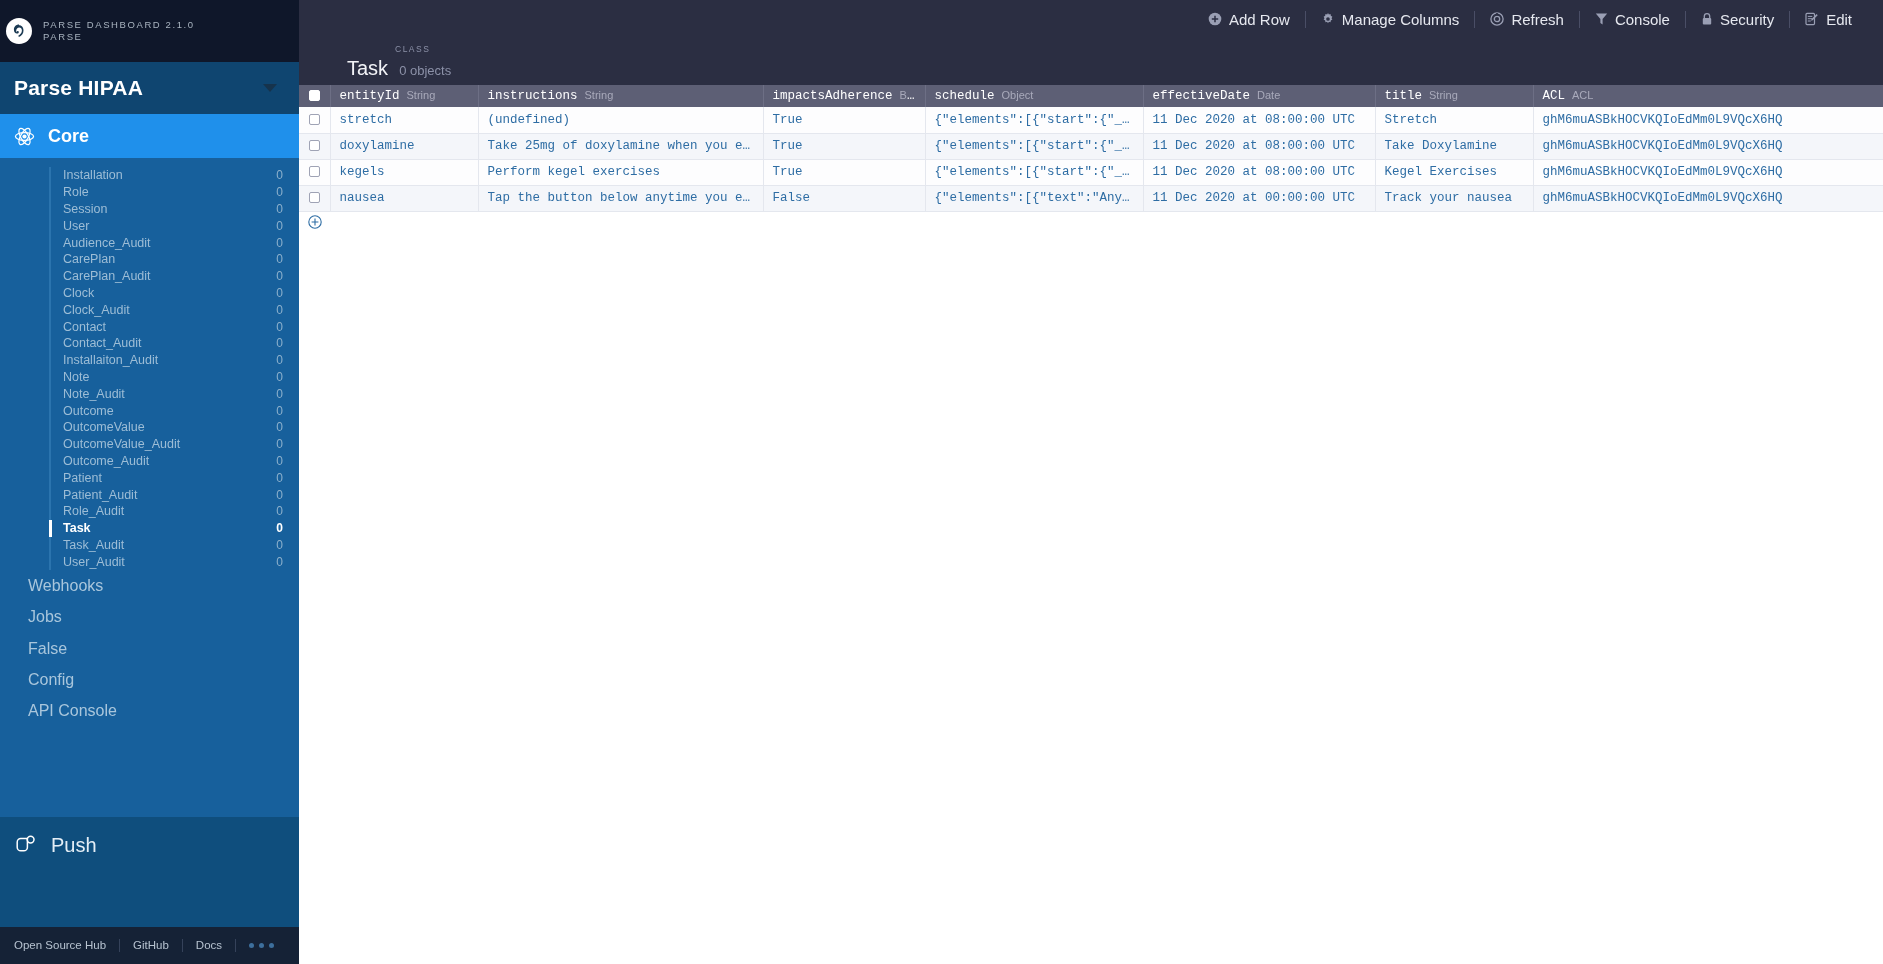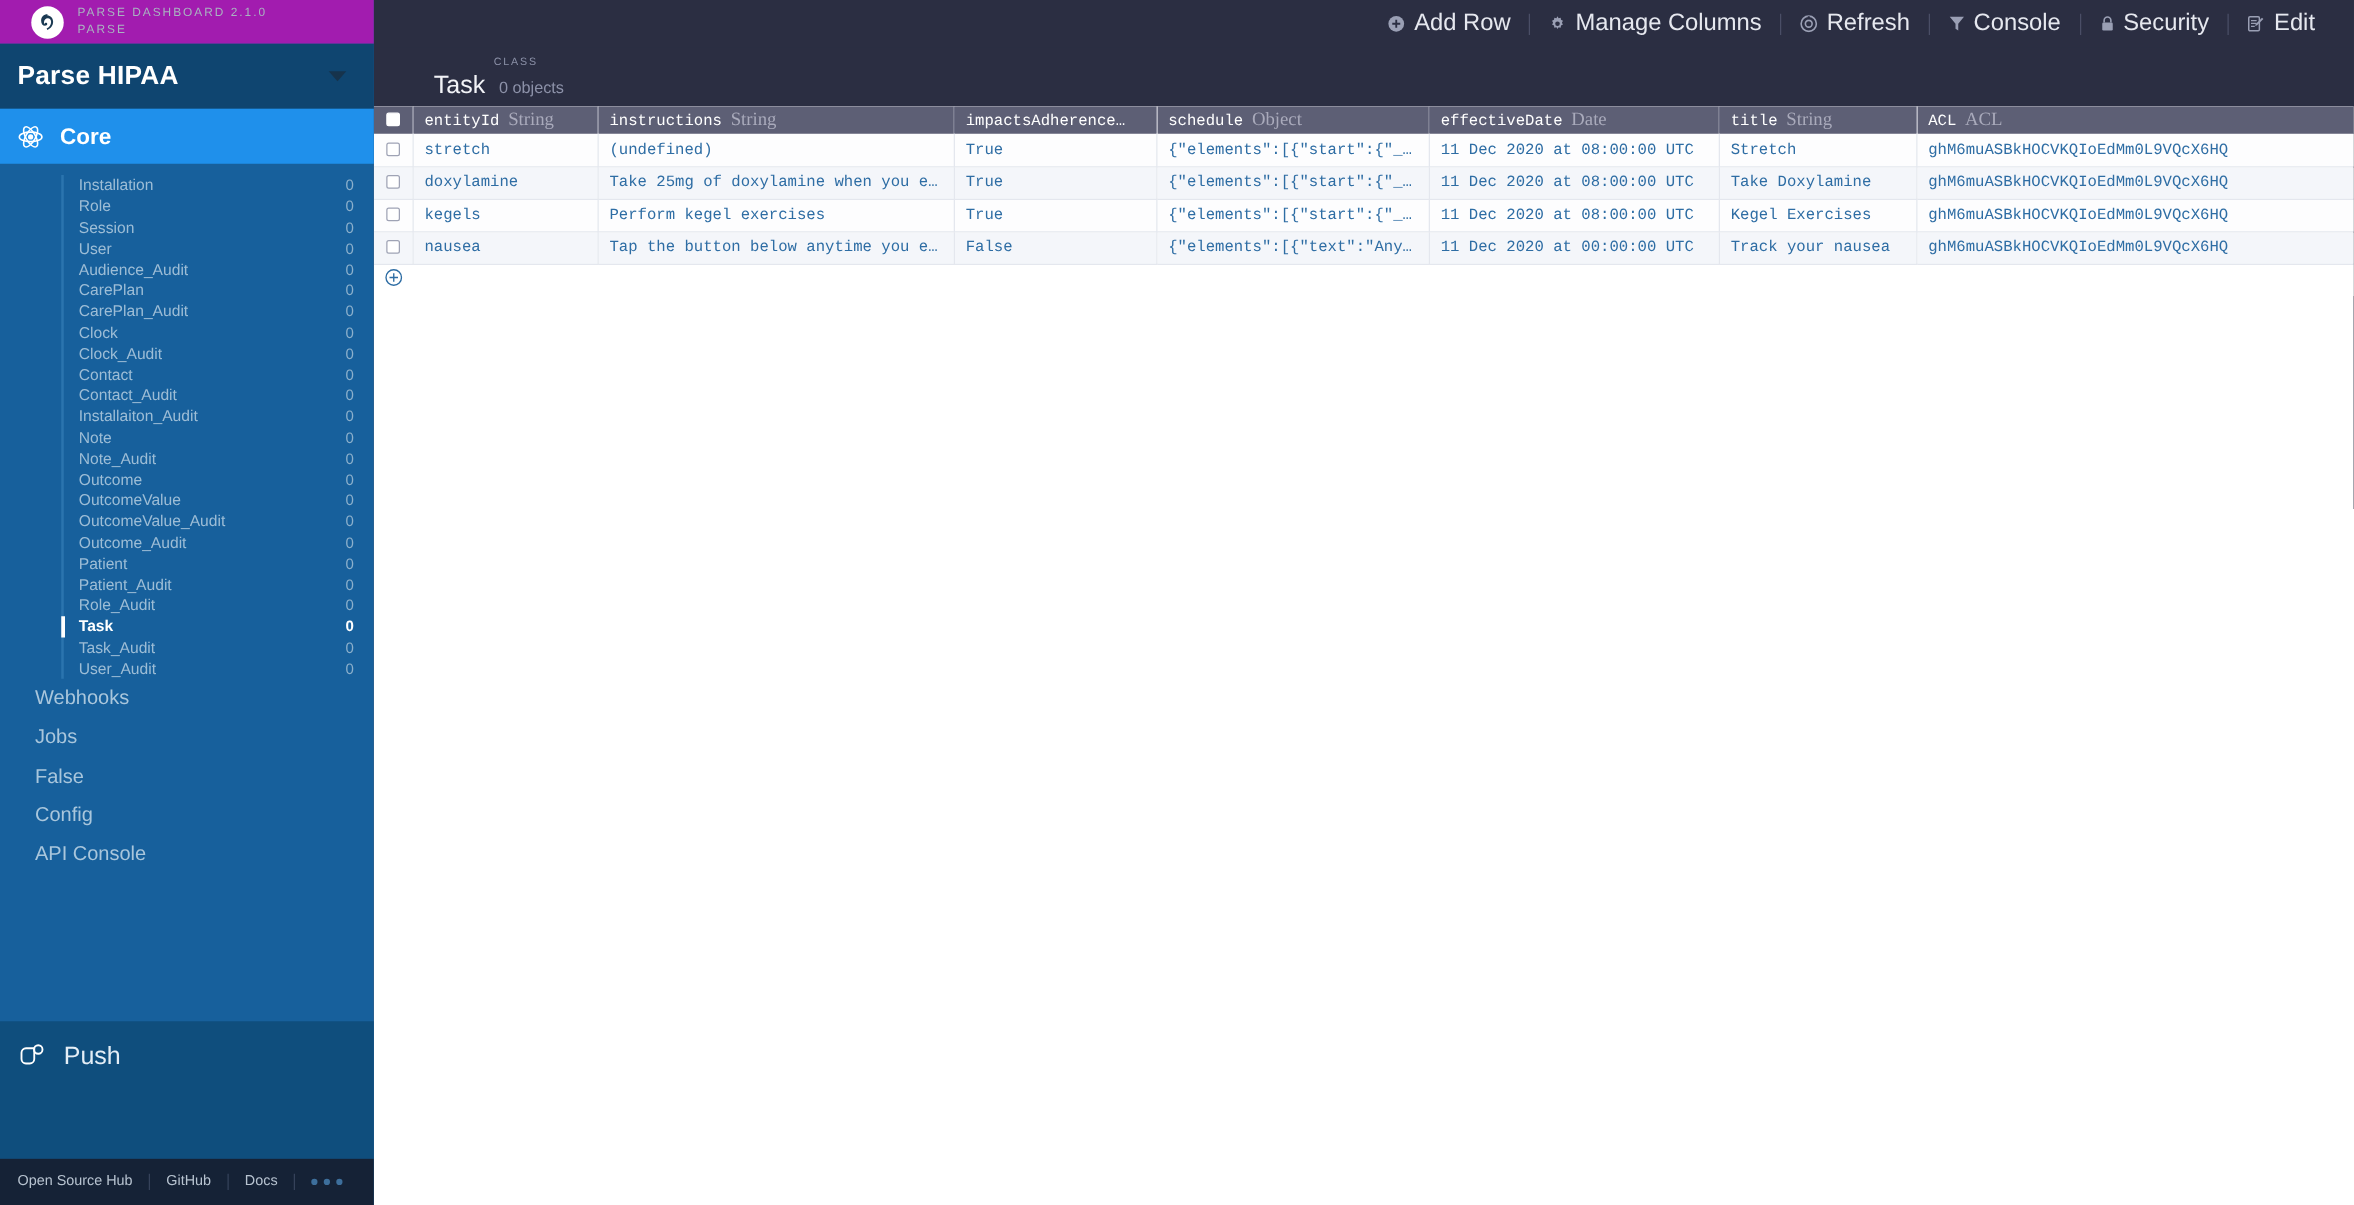--- a/index.html
+++ b/index.html
@@ -12,22 +12,22 @@
   .app { position: relative; width: 1883px; height: 964px; display: flex; }
 
   
   .sidebar {
     width: 299px; height: 964px; flex: 0 0 299px;
     background: #17609c;
     display: flex; flex-direction: column;
     position: relative; z-index: 5;
   }
   .sb-brand {
-    height: 35px; background: #a21caf;
-    display: flex; align-items: center; padding-left: 25px; gap: 11px;
+    height: 62px; background: #0f172a;
+    display: flex; align-items: center; padding-left: 6px; gap: 11px;
   }
   .brand-logo {
     width: 26px; height: 26px; border-radius: 50%;
     background: #fff; flex: 0 0 26px;
     display: flex; align-items: center; justify-content: center;
   }
   .brand-logo svg { display: block; }
   .brand-txt { display: flex; flex-direction: column; line-height: 1.28; }
   .brand-txt span {
     font-size: 9.5px; letter-spacing: 1.6px; color: #a9b4c0;
@@ -97,21 +97,21 @@
 
   
   .main { flex: 1 1 auto; display: flex; flex-direction: column; background: #2b2e42; min-width: 0; }
   .toolbar {
     height: 38px; flex: 0 0 38px; background: #2b2e42;
     display: flex; align-items: center; justify-content: flex-end;
     padding-right: 16px;
   }
   .tb-item {
     display: flex; align-items: center; gap: 7px;
-    color: #e6e8ef; font-size: 19px; padding: 0 15px; cursor: pointer;
+    color: #e6e8ef; font-size: 15px; padding: 0 15px; cursor: pointer;
     white-space: nowrap;
   }
   .tb-sep { width: 1px; height: 17px; background: #4a4e66; }
   .tb-item svg { display: block; }
 
   .class-hdr {
     flex: 0 0 47px; padding: 6px 0 0 48px; background: #2b2e42;
   }
   .class-kicker {
     font-size: 8.5px; letter-spacing: 1.5px; color: #8c91a8; padding-bottom: 3px; margin-left: 48px;
@@ -126,21 +126,21 @@
   table.grid th, table.grid td {
     font-family: "Liberation Mono", monospace;
     font-size: 12.5px; text-align: left;
     padding: 0 9px; height: 26px; overflow: hidden;
     white-space: nowrap; text-overflow: ellipsis;
   }
   table.grid thead th {
     background: #5d5f75; color: #ffffff; height: 22px;
     border-right: 1px solid #6d6f85; font-weight: normal; vertical-align: middle;
   }
-  th .ttype { color: #a9aabb; font-size: 15px; margin-left: 7px; font-family: Liberation Serif, serif; }
+  th .ttype { color: #a9aabb; font-size: 11px; margin-left: 7px; font-family: Liberation Sans, sans-serif; }
   table.grid tbody td {
     color: #2e6da4; border-right: 1px solid #e4e7ee; border-bottom: 1px solid #e4e7ee;
     background: #fdfdfe;
   }
   table.grid tbody tr.alt td { background: #f4f6fa; }
   td.undef { color: #b9bcc6; }
   .cb-col { width: 31px; padding: 0 !important; text-align: center !important; }
   .cbx {
     width: 11px; height: 11px; border: 1px solid #9fa3b5; border-radius: 2px;
     background: #fff; display: inline-block; vertical-align: middle; cursor: pointer;

